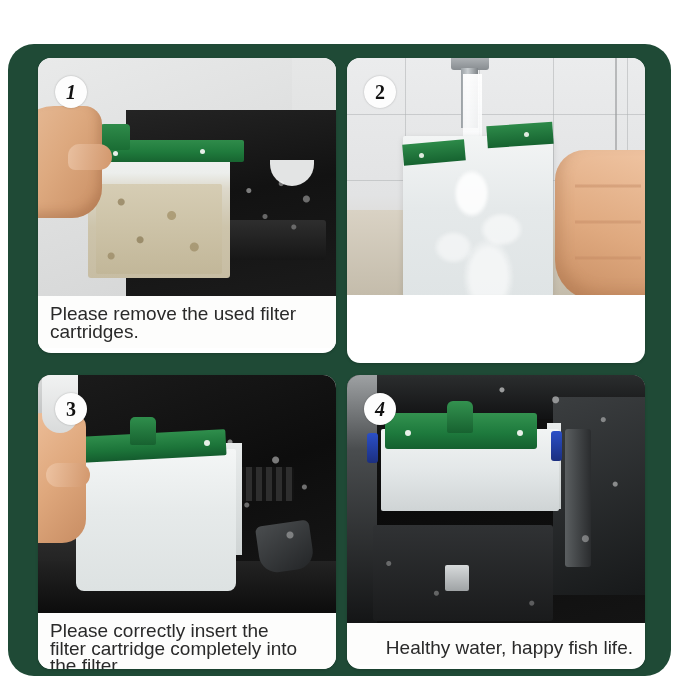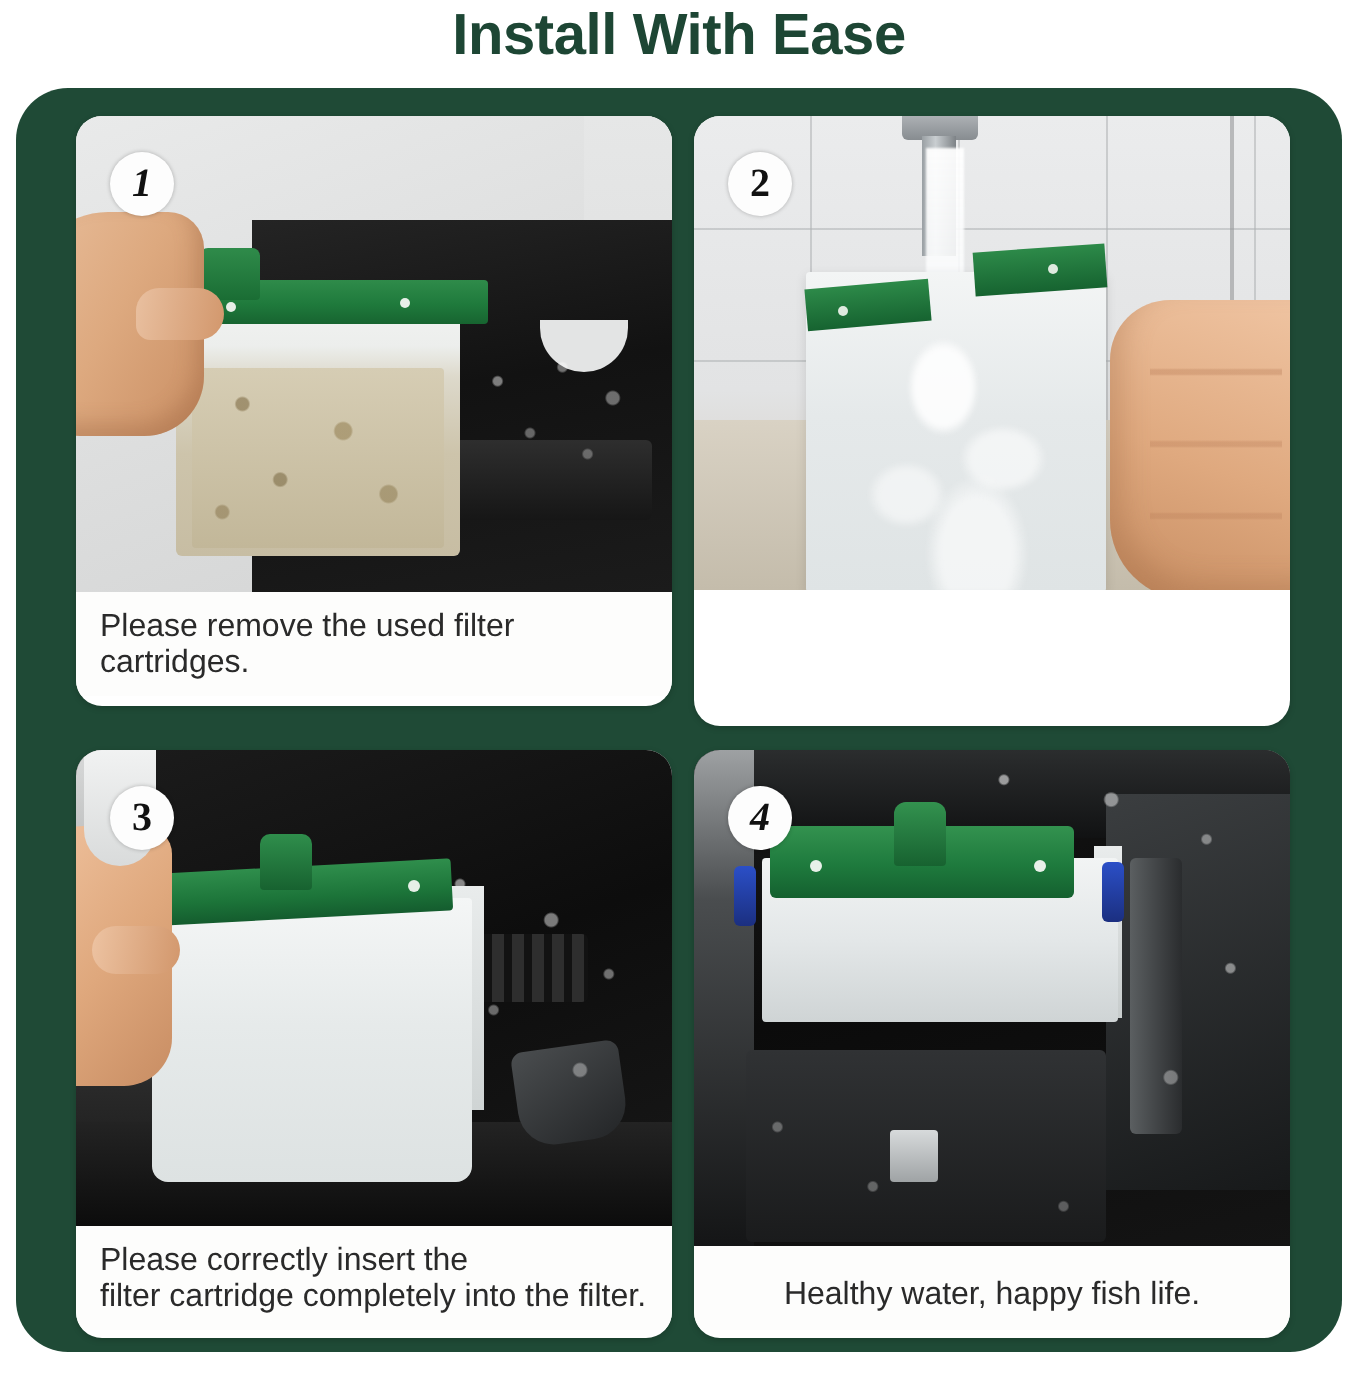--- a/index.html
+++ b/index.html
@@ -78,26 +78,26 @@
   }
   .panel.p1 .photo { height: 238px; }
   .panel.p2 .photo { height: 237px; }
   .panel.p3 .photo { height: 238px; }
   .panel.p4 .photo { height: 248px; }
 
   .caption {
     box-sizing: border-box;
     background: #fdfdfc;
     color: #2a2a2a;
-    font-size: 16px;
+    font-size: 19px;
     line-height: 17.5px;
     padding: 9px 12px 8px 12px;
     white-space: pre-line;
   }
-  .caption.center { text-align: center; padding-top: 16px; }
+  .caption.center { text-align: right; padding-top: 16px; }
 
   
   .badge {
     position: absolute;
     width: 32px;
     height: 32px;
     border-radius: 50%;
     background: #fdfdfd;
     color: #111111;
     font-family: "Liberation Serif", serif;
@@ -416,21 +416,20 @@
       radial-gradient(circle at 30% 88%, rgba(255,255,255,.3) 0 2px, transparent 3px),
       radial-gradient(circle at 14% 76%, rgba(255,255,255,.3) 0 2px, transparent 3px),
       radial-gradient(circle at 62% 92%, rgba(255,255,255,.28) 0 2px, transparent 3px);
   }
 </style>
 </head>
 <body>
 
 <div id="page">
 
-  <div class="page-title">Install With Ease</div>
 
   <div class="green-frame"></div>
 
   <div class="panel-grid">
 
     <div class="panel p1">
       <div class="photo ph1">
         <div class="wall-right"></div>
         <div class="blackbox">
           <div class="blackbox-notch"></div>

